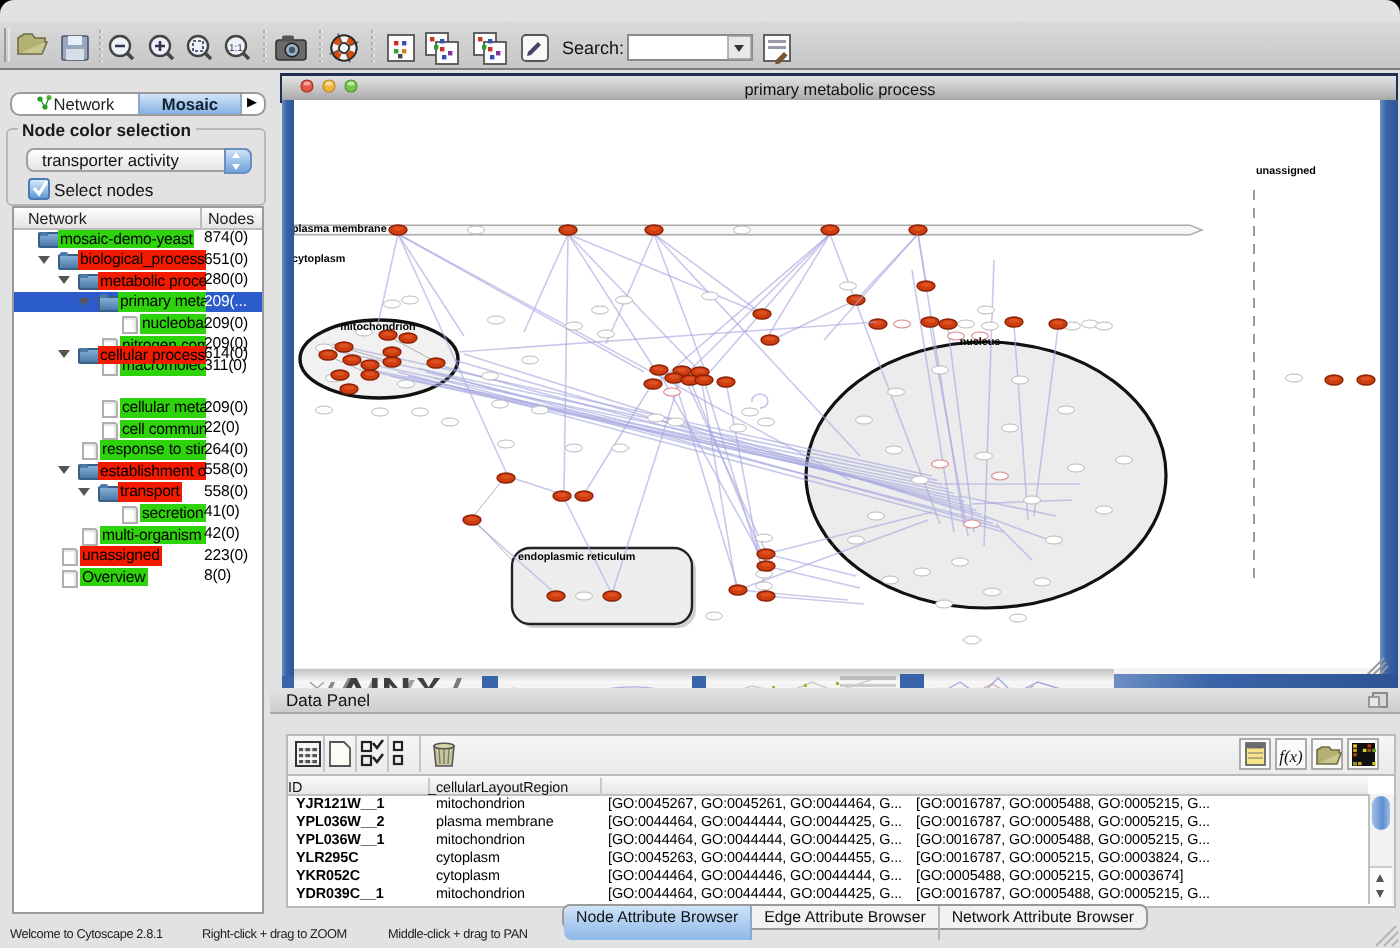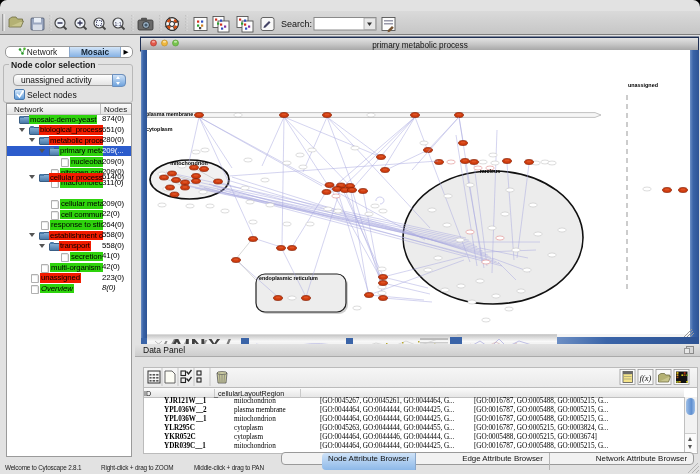--- a/index.html
+++ b/index.html
@@ -35,30 +35,30 @@
 .fold{position:absolute;top:2px;width:8.5px;height:6px;background:linear-gradient(#85aed4,#4a7aaa);border:0.5px solid #3a5f85;border-radius:1px;}
 .fold:before{content:"";position:absolute;left:0;top:-1.5px;width:4px;height:2px;background:#4a7aaa;border-radius:1px 1px 0 0;}
 .file{position:absolute;top:1.5px;width:5.5px;height:7px;background:#fff;border:0.5px solid #b0b0b0;border-radius:0 2px 0 0;box-shadow:inset -1px 1px 0 #e8e8e8;}
 
 #dphead{left:135px;top:344px;width:565px;height:12px;background:linear-gradient(#e3e3e3,#cdcdcd);border-bottom:1px solid #aaa;font-size:8.5px;color:#111;}
 #dpbody{left:135px;top:365px;width:565px;height:93px;background:#e2e2e2;}
 #dptools{position:absolute;left:8px;top:2px;width:553px;height:20px;background:linear-gradient(#f6f6f6,#e9e9e9);border:1px solid #bbb;}
 #dtable{position:absolute;left:8px;top:22px;width:553px;height:65px;background:#fff;border:1px solid #bbb;font-size:7.2px;letter-spacing:-0.05px;}
 #dtable .hrow{position:absolute;left:0;top:0;width:540px;height:9px;background:linear-gradient(#fbfbfb,#e6e6e6);border-bottom:1px solid #c0c0c0;color:#111;}
 #dtable .hrow div{position:absolute;top:0.5px;text-align:left;border-right:1px solid #c9c9c9;height:9px;}
-.drow{position:absolute;left:16px;width:540px;height:9px;white-space:nowrap;color:#000;font-family:Liberation Serif, serif;}
+.drow{position:absolute;left:0;width:540px;height:9px;white-space:nowrap;color:#000;}
 .c1{position:absolute;left:4px;top:0;font-weight:bold;}
 .c2{position:absolute;left:74px;top:0;}
 .c3{position:absolute;left:160px;top:0;}
 .c4{position:absolute;left:314px;top:0;}
 #vsb{position:absolute;left:540px;top:9px;width:12px;height:55px;background:#f2f2f2;border-left:1px solid #c0c0c0;}
 #vsb .thumb{position:absolute;left:1px;top:1px;width:9px;height:17px;border-radius:5px;background:linear-gradient(90deg,#9fc0e8,#5f8fd0 60%,#9fc0e8);}
 
 #btabs{left:281px;top:452px;height:11px;background:#f2f2f2;border:1px solid #9a9a9a;border-radius:4px;font-size:7.9px;color:#111;white-space:nowrap;}
-#btabs span{display:inline-block;padding:0 6px;height:17px;line-height:11px;vertical-align:top;margin-left:40px;}
+#btabs span{display:inline-block;padding:0 6px;height:17px;line-height:11px;vertical-align:top;}
 #btabs .sel{background:linear-gradient(#cfe3f8,#8db8e8);border-right:1px solid #8aa8cc;border-radius:4px 0 0 4px;font-weight:normal;}
 #btabs .mid{border-right:1px solid #b5b5b5;}
 #status{left:0;top:464px;width:700px;height:10px;font-size:6.4px;letter-spacing:-0.2px;color:#222;}
 #status span{position:absolute;top:0;}
 </style></head>
 <body>
 <div id="win">
  <div class="abs" id="toolbar"></div>
     <svg class="abs" style="left:0;top:11px;" width="700" height="23" viewBox="0 11 700 23">
       <line x1="2.5" y1="14" x2="2.5" y2="31" stroke="#9a9a9a" stroke-width="1"></line>
@@ -143,21 +143,21 @@
           <circle cx="6.5" cy="1.8" r="1.3" fill="#55bb33"></circle>
           <circle cx="4.5" cy="6.5" r="1.3" fill="#2a9a2a"></circle>
           <path d="M2 2.5 L4.5 6.5 L6.5 1.8" stroke="#2a9a2a" stroke-width="0.7" fill="none"></path>
         </svg>Network</div>
       <div class="seg2">Mosaic</div>
       <div class="seg3">▶</div>
  </div>
  <div class="abs" id="gbox"></div>
  <div class="abs" id="gboxlab">Node color selection</div>
  <div class="abs" id="combo">
-      <span class="txt">unassigned activity</span>
+      <span class="txt">transporter activity</span>
       <span class="spin">
         <span style="position:absolute;left:3px;top:1px;width:0;height:0;border-left:2.5px solid transparent;border-right:2.5px solid transparent;border-bottom:3px solid #fff;"></span>
         <span style="position:absolute;left:3px;top:6.5px;width:0;height:0;border-left:2.5px solid transparent;border-right:2.5px solid transparent;border-top:3px solid #fff;"></span>
       </span>
     </div>
  <div class="abs" id="cbx">
       <svg width="12" height="12" style="position:absolute;left:-1px;top:-2px;">
         <path d="M3 6 l2.5 3 4 -6.5" stroke="#fff" stroke-width="1.6" fill="none"></path>
       </svg>
     </div>
@@ -248,21 +248,21 @@
    <div class="trow" style="top:158.00px;">
         <span class="file" style="left:34px;"></span>
         <span class="hl" style="position:absolute;left:43px;top:0.5px;max-width:51px;background:#2ed30c;color:#000;">multi-organism pro</span>
         <span class="num">42(0)</span>
       </div>
    <div class="trow" style="top:168.55px;">
         <span class="file" style="left:24px;"></span>
         <span class="hl" style="position:absolute;left:33px;top:0.5px;max-width:61px;background:#f21b00;color:#000;">unassigned</span>
         <span class="num">223(0)</span>
       </div>
-   <div class="trow" style="top:179.10px;font-style:italic;">
+   <div class="trow" style="top:179.10px;">
         <span class="file" style="left:24px;"></span>
         <span class="hl" style="position:absolute;left:33px;top:0.5px;max-width:61px;background:#2ed30c;color:#000;">Overview</span>
         <span class="num">8(0)</span>
       </div>
  </div>
 
  <svg class="abs" style="left:135px;top:35px;" width="565" height="323" viewBox="135 35 565 323">
       <defs>
         <linearGradient id="tb" x1="0" y1="0" x2="0" y2="1">
           <stop offset="0" stop-color="#e3e3e3"></stop>

